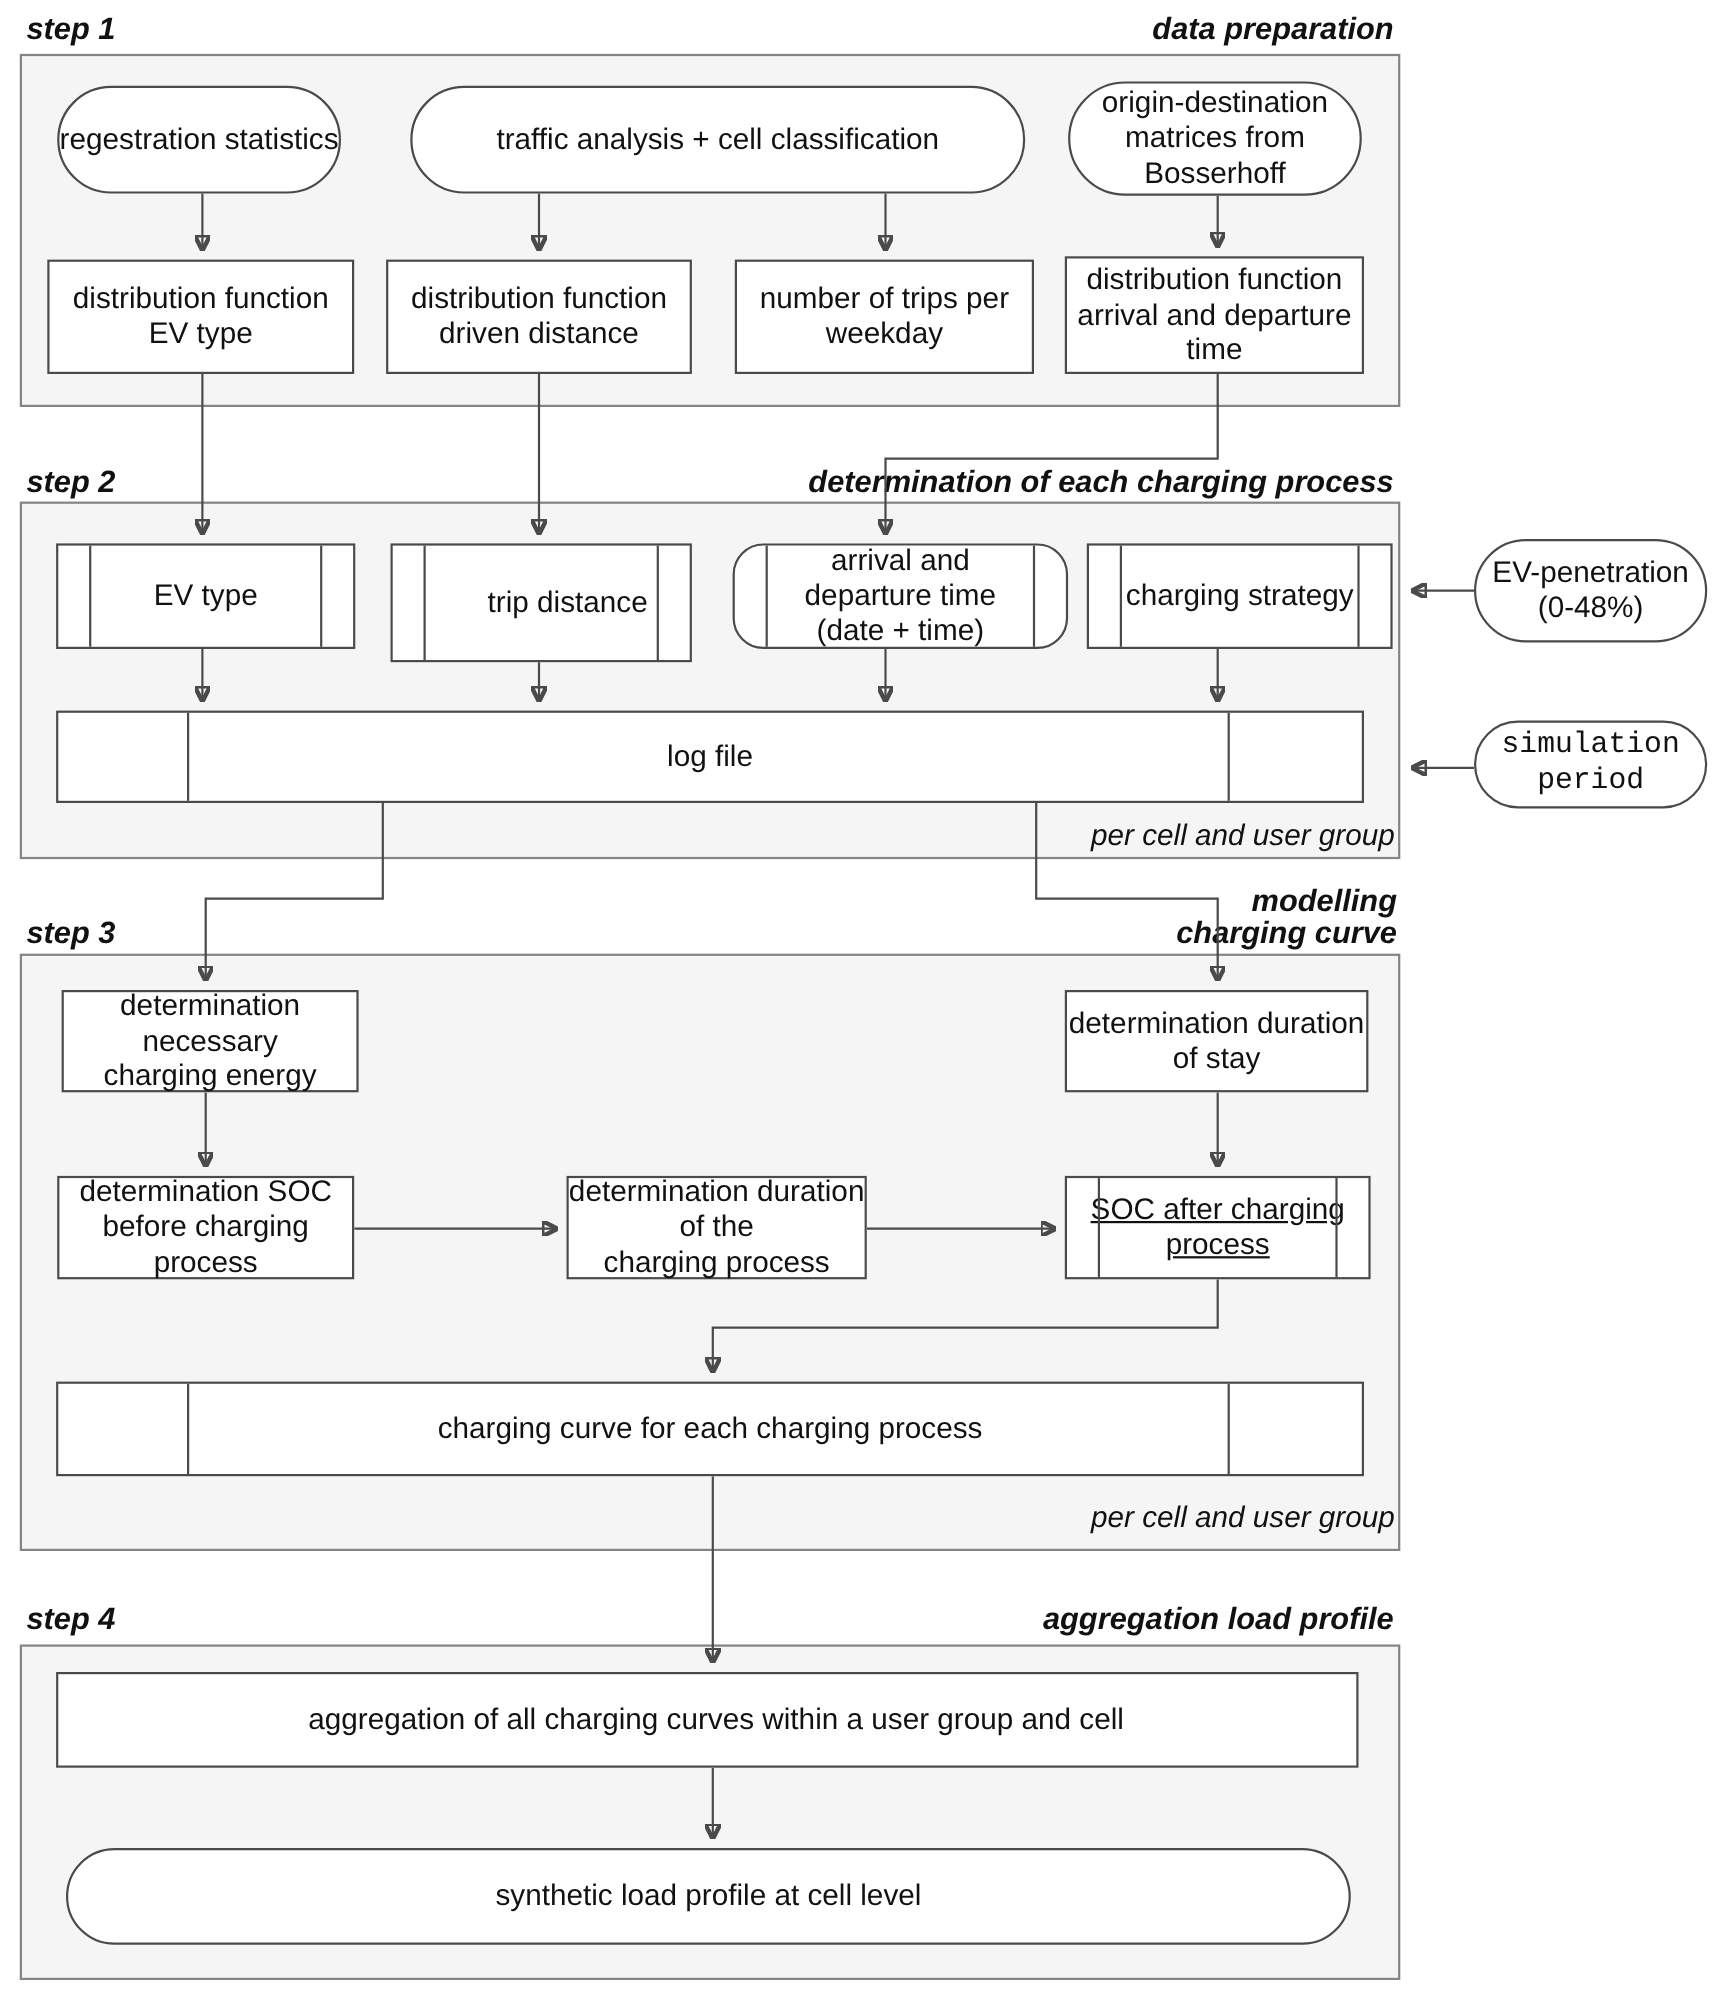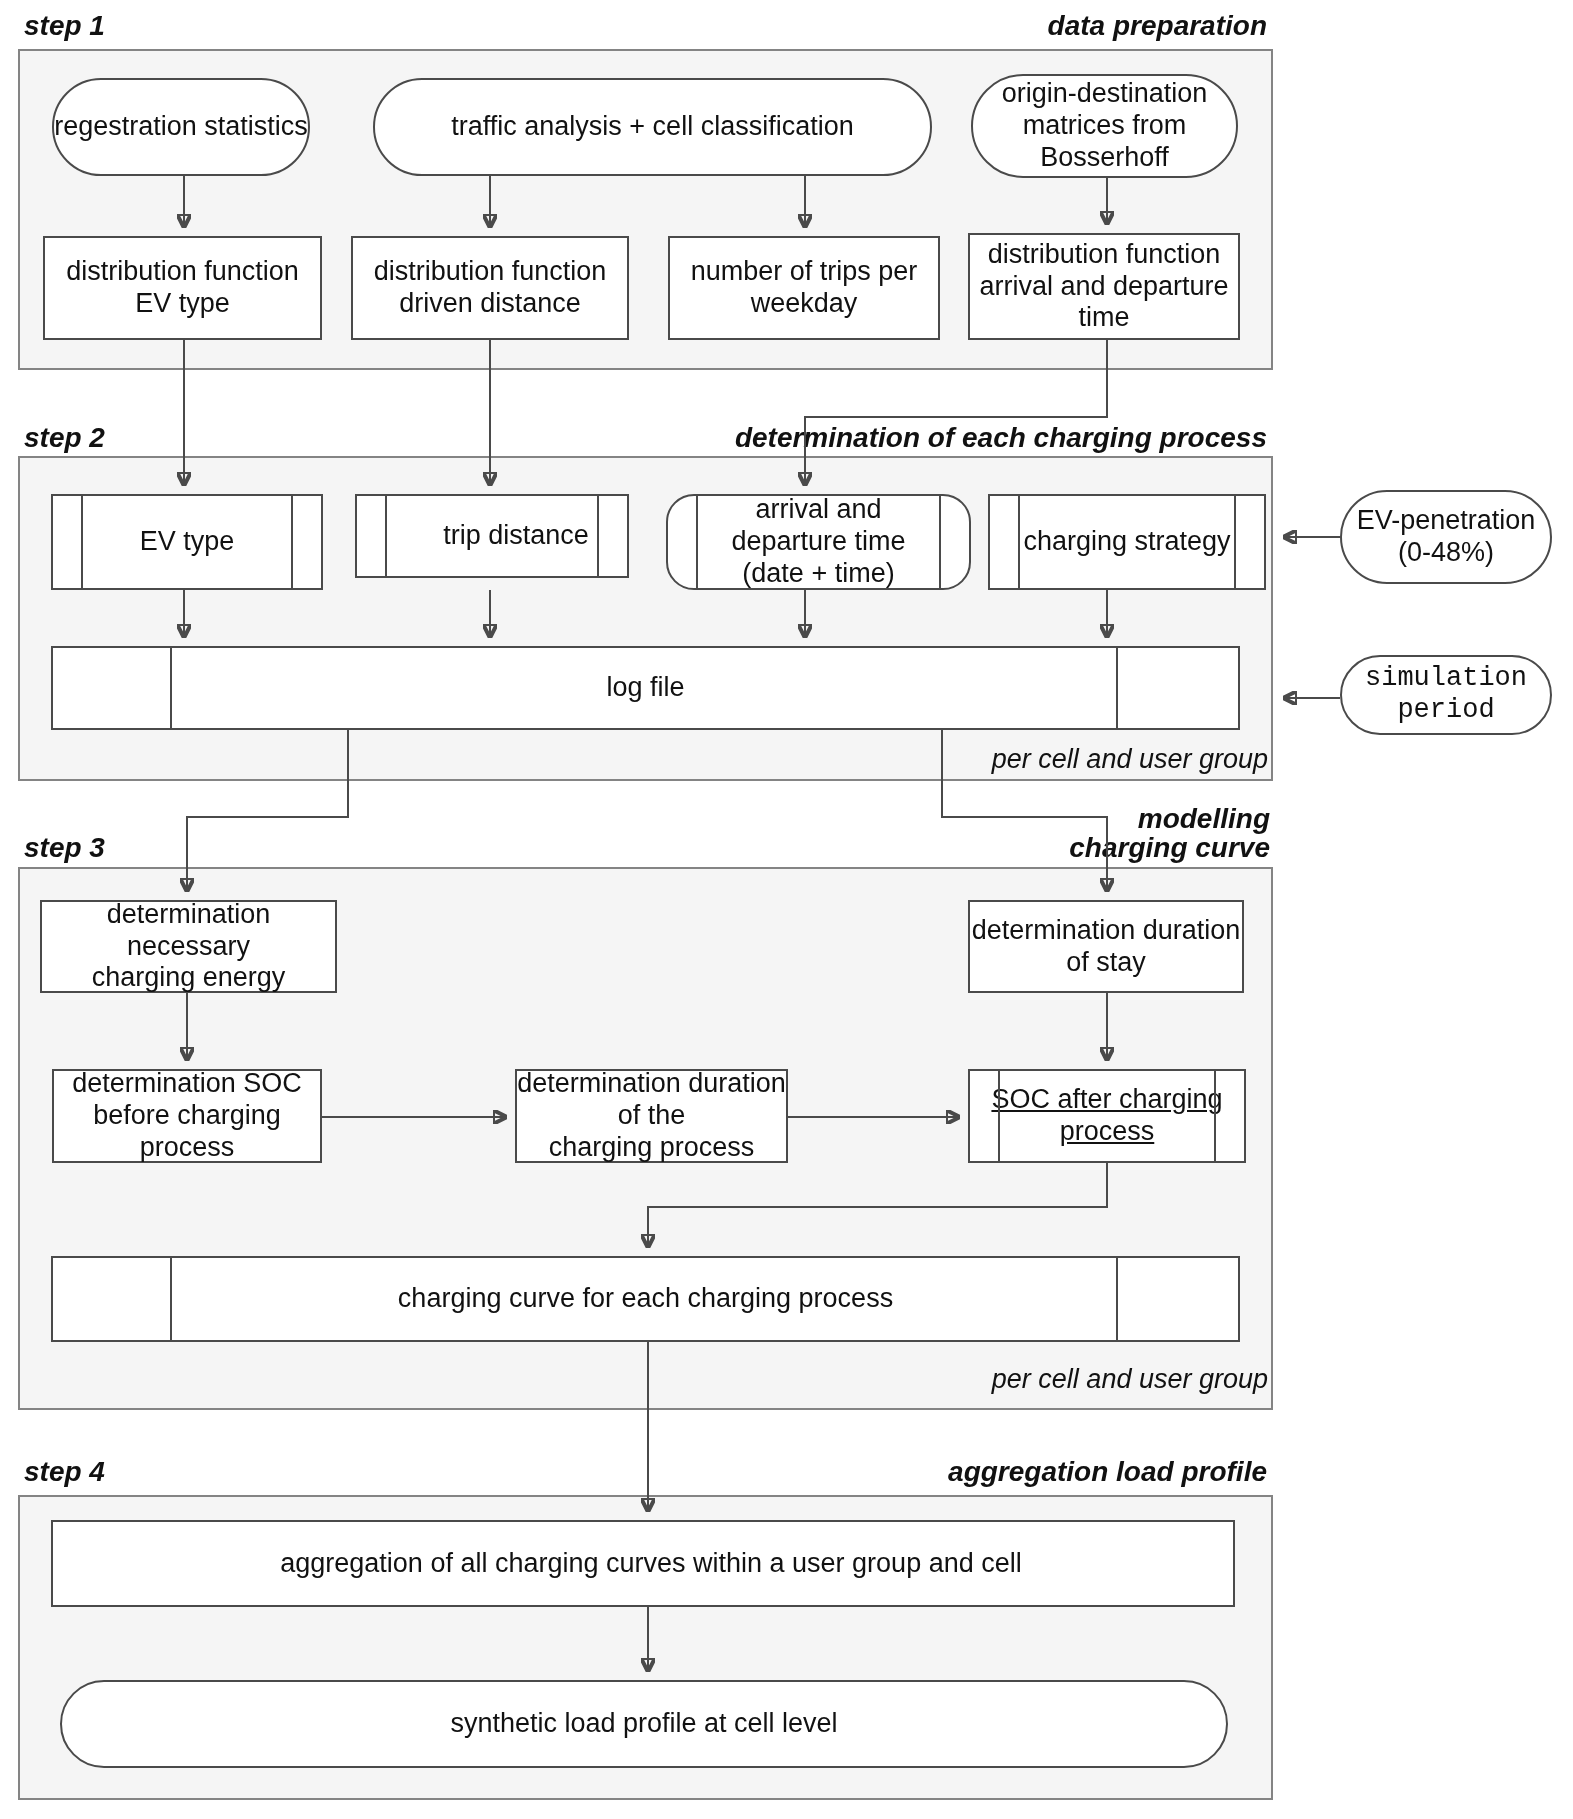--- a/index.html
+++ b/index.html
@@ -92,21 +92,21 @@
 weekday</div>
   <div class="node" style="left:968px;top:233px;width:272px;height:107px;">distribution function
 arrival and departure
 time</div>
 
   <div class="node" style="left:51px;top:494px;width:272px;height:96px;">
     <span class="bar" style="left:28px;"></span>
     <span class="bar" style="right:28px;"></span>
     <span>EV type</span>
   </div>
-  <div class="node" style="left:355px;top:494px;width:274px;height:84px;padding-left:48px;">
+  <div class="node" style="left:355px;top:494px;width:274px;height:108px;padding-left:48px;">
     <span class="bar" style="left:28px;"></span>
     <span class="bar" style="right:28px;"></span>
     <span>trip distance</span>
   </div>
   <div class="node" style="left:666px;top:494px;width:305px;height:96px;border-radius:28px;">
     <span class="bar" style="left:28px;"></span>
     <span class="bar" style="right:28px;"></span>
     <span>arrival and
 departure time
 (date + time)</span>
@@ -122,21 +122,21 @@
     <span class="bar" style="right:120px;"></span>
     <span>log file</span>
   </div>
 
   <div class="note" style="right:305px;top:744px;">per cell and user group</div>
 
   <div class="node terminator" style="left:1340px;top:490px;width:212px;height:94px;">EV-penetration
 (0-48%)</div>
   <div class="node terminator" style="left:1340px;top:655px;width:212px;height:80px;font-family:Liberation Mono, monospace;">simulation period</div>
 
-  <div class="node" style="left:40px;top:900px;width:297px;height:93px;">determination necessary
+  <div class="node" style="left:56px;top:900px;width:270px;height:93px;">determination necessary
 charging energy</div>
   <div class="node" style="left:968px;top:900px;width:276px;height:93px;">determination duration
 of stay</div>
   <div class="node" style="left:52px;top:1069px;width:270px;height:94px;">determination SOC
 before charging process</div>
   <div class="node" style="left:515px;top:1069px;width:273px;height:94px;">determination duration
 of the
 charging process</div>
   <div class="node" style="left:968px;top:1069px;width:278px;height:94px;text-decoration:underline;">
     <span class="bar" style="left:28px;"></span>

